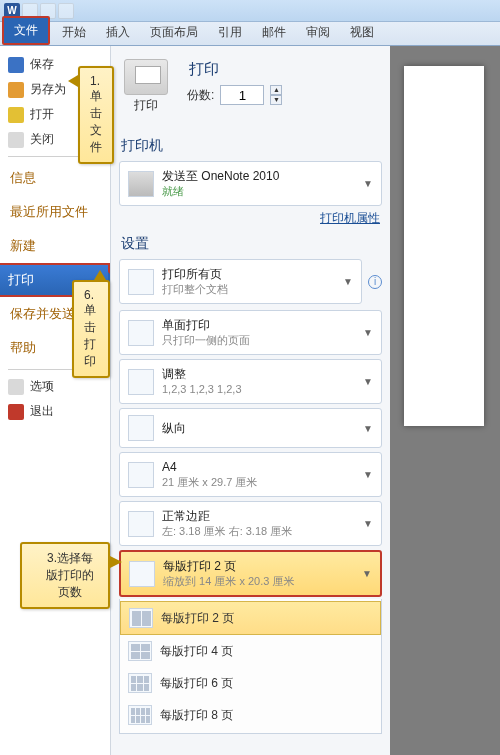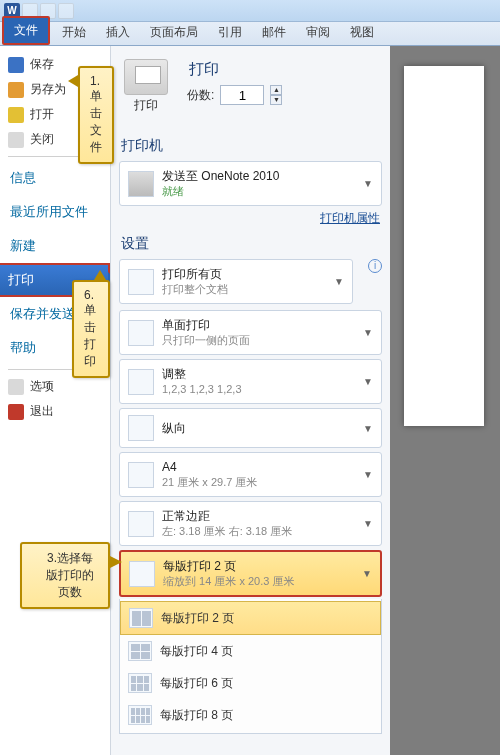--- a/index.html
+++ b/index.html
@@ -8,21 +8,21 @@
   .word-icon { width: 16px; height: 16px; background: #2a579a; color: #fff; font-weight: bold; font-size: 10px; display: flex; align-items: center; justify-content: center; border-radius: 2px; }
   .qat-icon { width: 16px; height: 16px; background: rgba(255,255,255,0.4); border: 1px solid rgba(0,0,0,0.1); border-radius: 2px; }
   .ribbon-tabs { height: 24px; background: linear-gradient(#e6eef8,#d8e4f2); display: flex; align-items: flex-end; border-bottom: 1px solid #8ba8c9; }
   .ribbon-tab { padding: 4px 10px; font-size: 12px; color: #3b3b3b; cursor: pointer; }
   .ribbon-tab.file { background: #2a65b4; color: #fff; border: 2px solid #c0392b; border-radius: 2px; margin: 8px 2px 0 2px; position: relative; }
   .ribbon-tab.file::after { content: ""; position: absolute; bottom: -14px; left: 24px; width: 0; height: 0; border-left: 6px solid transparent; border-right: 6px solid transparent; border-bottom: 10px solid #c0392b; }
   .backstage { display: flex; height: calc(755px - 46px); }
   .left-col { width: 110px; background: #fff; display: flex; flex-direction: column; padding-top: 6px; position: relative; }
   .cmd { display: flex; align-items: center; gap: 6px; padding: 4px 8px; cursor: pointer; color: #333; }
   .cmd .ico { width: 16px; height: 16px; flex: 0 0 16px; border-radius: 2px; }
-  .menu-item { padding: 8px 10px; font-size: 13px; color: #0369a1; cursor: pointer; }
+  .menu-item { padding: 8px 10px; font-size: 13px; color: #a16207; cursor: pointer; }
   .menu-item.selected { background: linear-gradient(#3a7bd5,#2a65b4); color: #fff; border: 2px solid #c0392b; margin: 0 0 0 -2px; padding: 6px 8px; position: relative; }
   .menu-item.selected::after { content:""; position:absolute; right:-8px; top:50%; margin-top:-8px; width:0;height:0;border-top:8px solid transparent;border-bottom:8px solid transparent;border-left:8px solid #2a65b4; }
   .divider { height: 1px; background: #d0d0d0; margin: 4px 8px; }
   .callout { position: absolute; background: linear-gradient(#fff2c6,#ffe79a); border: 2px solid #b58a00; border-radius: 3px; padding: 6px 10px; font-size: 12px; color: #333; z-index: 5; box-shadow: 1px 1px 3px rgba(0,0,0,0.2); }
   .callout.c1 { top: 20px; left: 78px; }
   .callout.c1::before { content:""; position:absolute; left:-12px; top:7px; width:0;height:0;border-top:6px solid transparent;border-bottom:6px solid transparent;border-right:10px solid #b58a00; }
   .callout.c2 { top: 234px; left: 72px; }
   .callout.c2::before { content:""; position:absolute; left:20px; top:-12px; width:0;height:0;border-left:6px solid transparent;border-right:6px solid transparent;border-bottom:10px solid #b58a00; }
   .callout.c3 { top: 496px; left: 20px; width: 90px; text-align: center; padding-left: 20px; }
   .callout.c3::after { content:""; position:absolute; right:-14px; top:12px; width:0;height:0;border-top:6px solid transparent;border-bottom:6px solid transparent;border-left:12px solid #b58a00; }
@@ -39,21 +39,21 @@
   .option-box { background: #fff; border: 1px solid #c9d4e2; border-radius: 3px; padding: 6px 8px; display: flex; align-items: center; gap: 8px; cursor:pointer; position:relative;}
   .option-box .thumb { width: 26px; height: 26px; border: 1px solid #c9d4e2; background: #f4f8fc; flex-shrink:0; display:flex;align-items:center;justify-content:center;}
   .option-box .thumb.printer{background:linear-gradient(#ddd,#bbb);}
   .option-box .txt { flex:1; line-height: 1.35; }
   .option-box .main { color: #222; }
   .option-box .sub { color: #888; font-size: 11px; }
   .option-box .chev { color: #666; font-size: 10px; }
   .printer-block { margin-top: 20px; }
   .link { text-align: right; color: #1a4e95; text-decoration: underline; font-size: 12px; margin: 4px 2px 0 0; cursor:pointer;}
   .info-circle { width:14px;height:14px;border:1px solid #5a8cd0;border-radius:50%;color:#5a8cd0;font-size:10px;line-height:12px;text-align:center;cursor:pointer;}
-  .settings-row { display:flex;align-items:flex-start;gap:15px;}
+  .settings-row { display:flex;align-items:center;gap:6px;}
   .settings-row .option-box{flex:1;}
   .opt-stack { margin-top: 6px; display: flex; flex-direction: column; gap: 4px; }
   .option-box.highlight { background: linear-gradient(#ffeaa0,#ffd977); border: 2px solid #c0392b; }
   .sub-list { background: #fdfdfd; border: 1px solid #c9d4e2; border-top: none; margin: -2px 0 0 0; padding: 2px 0; }
   .sub-item { display: flex; align-items: center; gap: 8px; padding: 6px 8px; cursor:pointer; }
   .sub-item.sel { background: linear-gradient(#ffeaa0,#ffdd88); border: 1px solid #d6b54a; }
   .sub-item .th { width: 24px; height: 20px; border: 1px solid #c9d4e2; background: #f4f8fc; display:flex;flex-wrap:wrap;align-content:center;justify-content:center;gap:1px;padding:1px;}
   .sub-item .th i{display:block;background:#b8c4d4;}
   .right-col { flex:1; background:#7d7d7d;}
   .right-col .paper{margin:20px 0 0 14px;width:80px;height:360px;background:#fff;box-shadow:0 0 6px rgba(0,0,0,0.4);}

